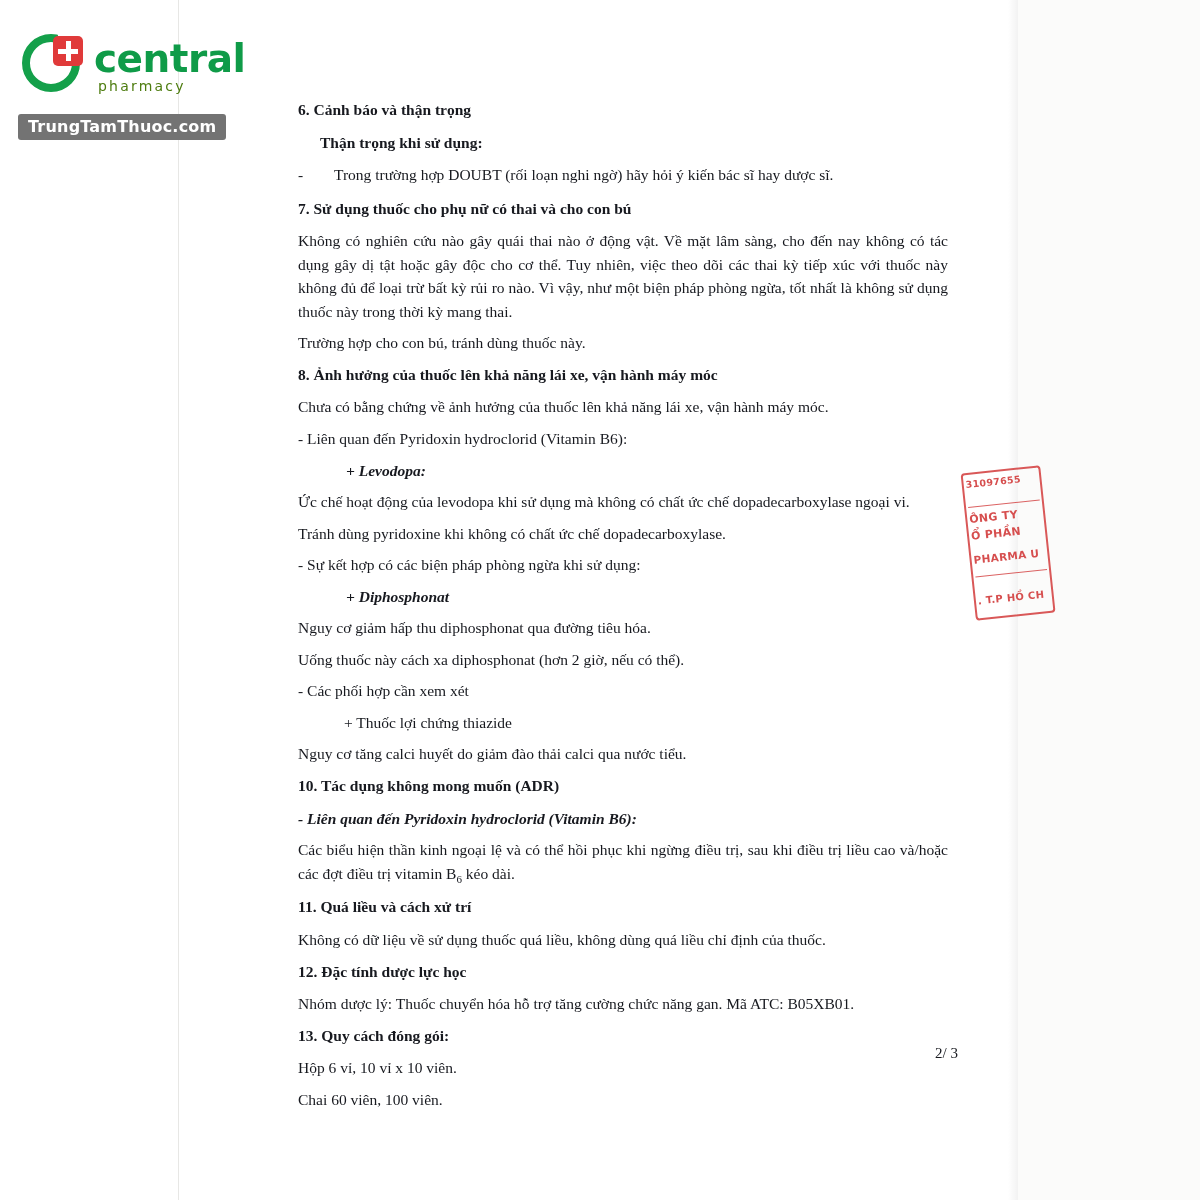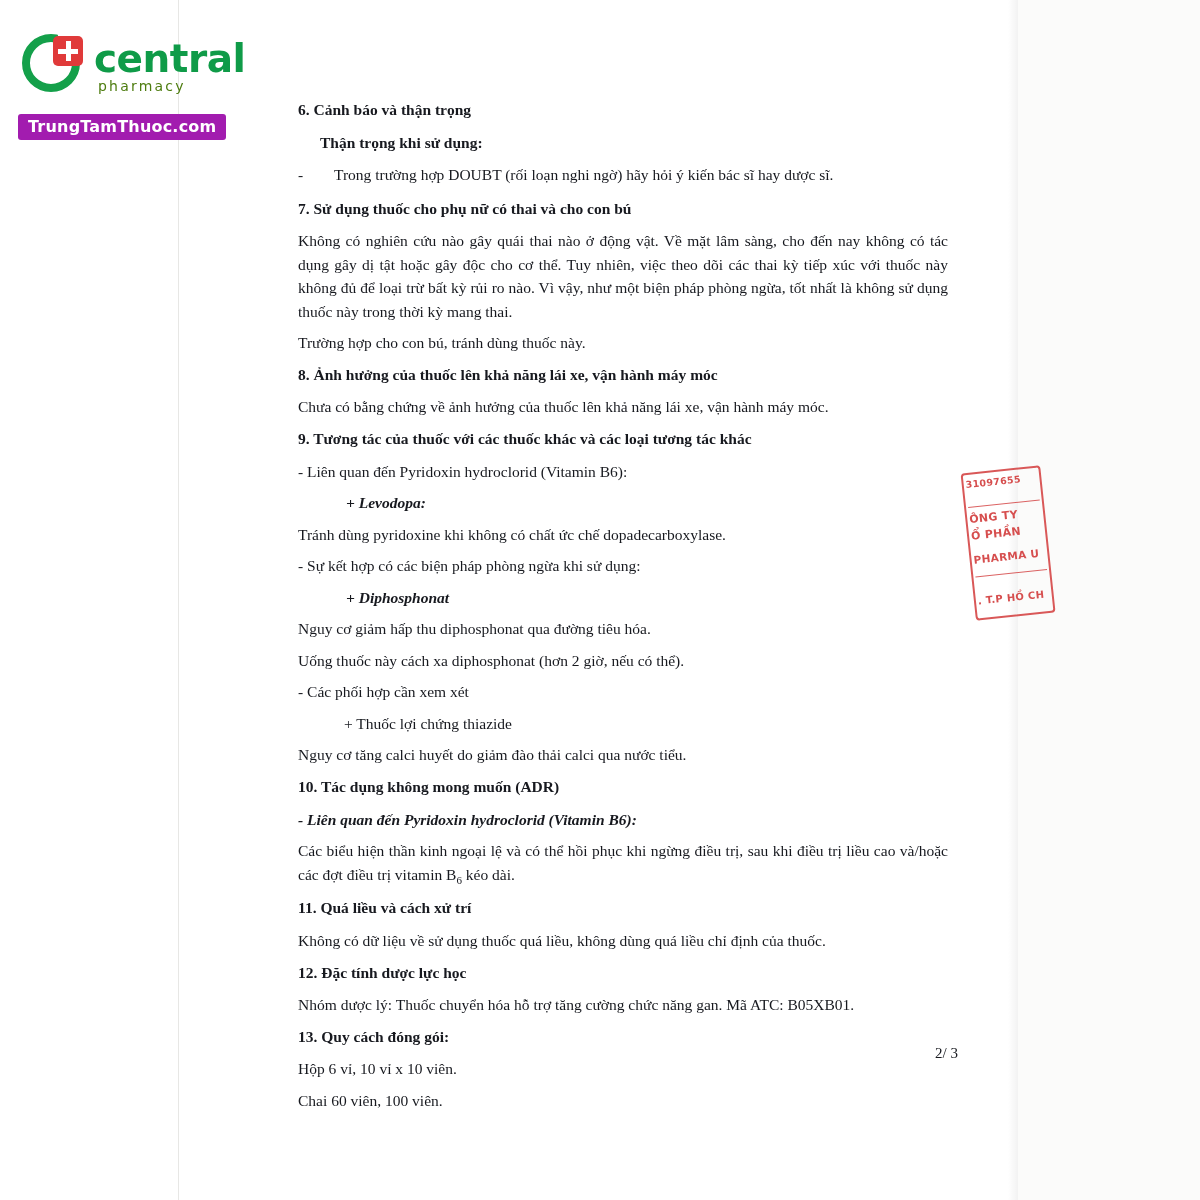--- a/index.html
+++ b/index.html
@@ -110,21 +110,21 @@
     top: 50px;
     font-family: "DejaVu Sans", sans-serif;
     font-size: 14px;
     color: #4d7c0f;
     letter-spacing: 2.2px;
   }
   .logo-url {
     position: absolute;
     left: 0px;
     top: 86px;
-    background: #a21caf;
+    background: #737373;
     color: #ffffff;
     font-family: "DejaVu Sans", sans-serif;
     font-size: 16px;
     font-weight: 700;
     padding: 3px 10px 4px 10px;
     border-radius: 3px;
     letter-spacing: 0.2px;
   }
 
   
@@ -267,23 +267,23 @@
     <span>Trong trường hợp DOUBT (rối loạn nghi ngờ) hãy hỏi ý kiến bác sĩ hay dược sĩ.</span>
   </p>
 
   <p class="heading gap-top">7. Sử dụng thuốc cho phụ nữ có thai và cho con bú</p>
   <p class="justified">Không có nghiên cứu nào gây quái thai nào ở động vật. Về mặt lâm sàng, cho đến nay không có tác dụng gây dị tật hoặc gây độc cho cơ thể. Tuy nhiên, việc theo dõi các thai kỳ tiếp xúc với thuốc này không đủ để loại trừ bất kỳ rủi ro nào. Vì vậy, như một biện pháp phòng ngừa, tốt nhất là không sử dụng thuốc này trong thời kỳ mang thai.</p>
   <p>Trường hợp cho con bú, tránh dùng thuốc này.</p>
 
   <p class="heading gap-top">8. Ảnh hưởng của thuốc lên khả năng lái xe, vận hành máy móc</p>
   <p>Chưa có bằng chứng về ảnh hưởng của thuốc lên khả năng lái xe, vận hành máy móc.</p>
 
-  <p class="heading gap-top">9. Tương tác của thuốc với các thuốc khác và các loại tương tác khác</p>
   <p>- Liên quan đến Pyridoxin hydroclorid (Vitamin B6):</p>
   <p class="indent-2">+ Levodopa:</p>
+  <p>Ức chế hoạt động của levodopa khi sử dụng mà không có chất ức chế dopadecarboxylase ngoại vi.</p>
   <p>Tránh dùng pyridoxine khi không có chất ức chế dopadecarboxylase.</p>
   <p>- Sự kết hợp có các biện pháp phòng ngừa khi sử dụng:</p>
   <p class="indent-2">+ Diphosphonat</p>
   <p>Nguy cơ giảm hấp thu diphosphonat qua đường tiêu hóa.</p>
   <p>Uống thuốc này cách xa diphosphonat (hơn 2 giờ, nếu có thể).</p>
   <p>- Các phối hợp cần xem xét</p>
   <p class="indent-1">+ Thuốc lợi chứng thiazide</p>
   <p>Nguy cơ tăng calci huyết do giảm đào thải calci qua nước tiểu.</p>
 
   <p class="heading gap-top">10. Tác dụng không mong muốn (ADR)</p>

